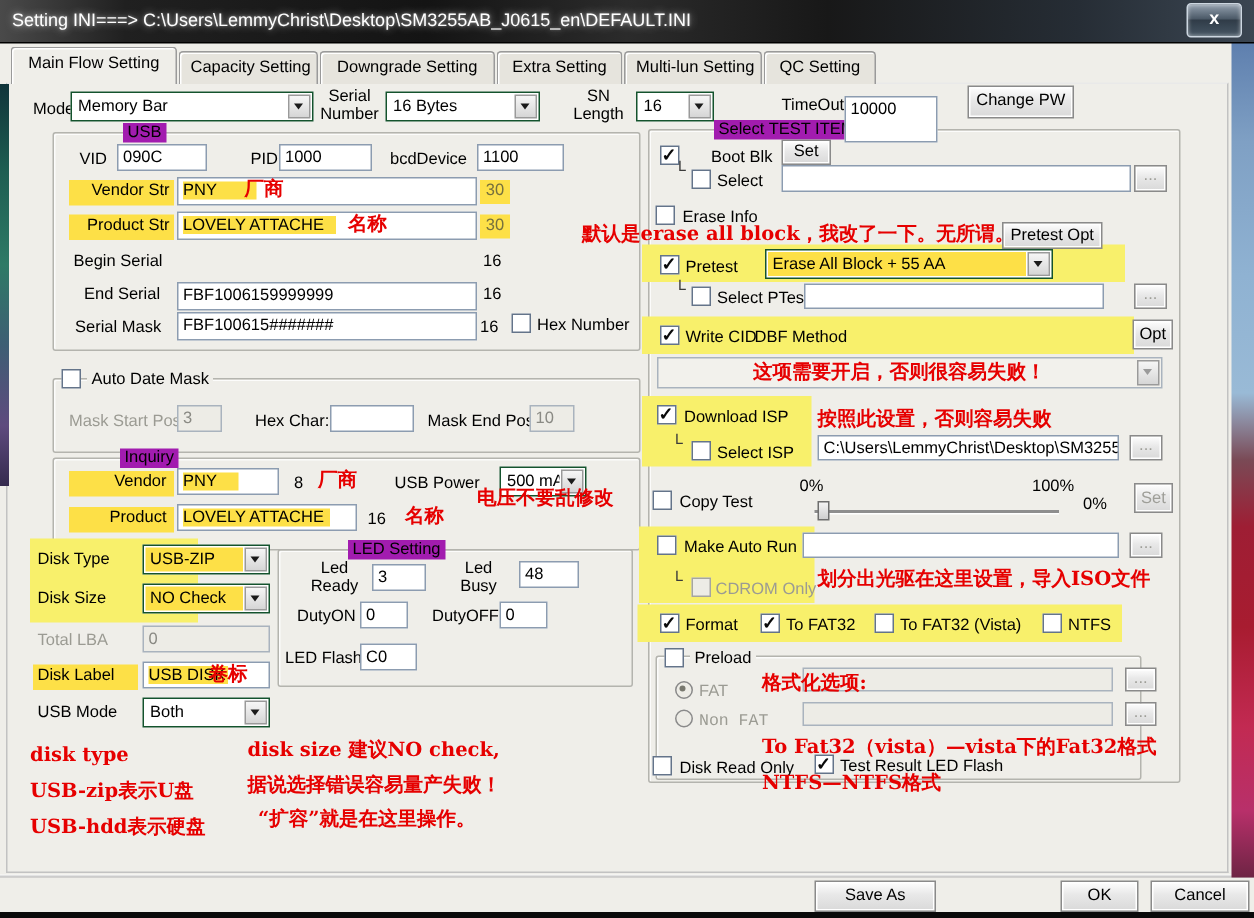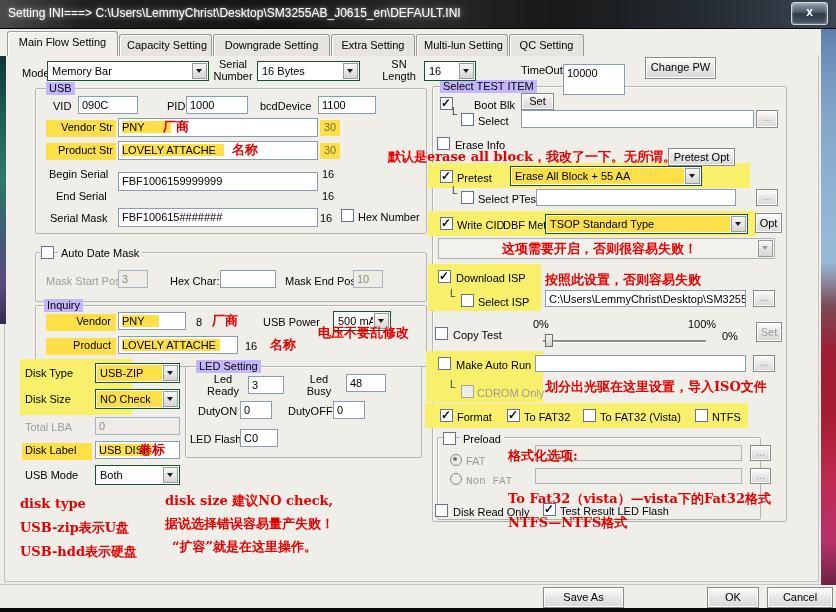--- a/index.html
+++ b/index.html
@@ -53,21 +53,21 @@
        border:1px solid #8A8A8A;box-shadow:inset 0 0 0 1px #FFF;text-align:center;
        box-sizing:border-box;font-size:11px;padding-top:3px;z-index:1;white-space:nowrap;}
   .btn.dis{color:#9E9E98;}
   .cb{position:absolute;width:13px;height:13px;background:#FFF;border:1px solid #64748A;box-sizing:border-box;z-index:1;}
   .cb.on::after{content:"✓";position:absolute;left:0;top:-2px;font-size:12px;font-weight:bold;color:#0A0A0A;}
   .cb.dis{background:#EDECE6;border-color:#A5A5A0;}
   .rb{position:absolute;width:12px;height:12px;border-radius:50%;background:#EDECE6;border:1px solid #8A8A8A;box-sizing:border-box;z-index:1;}
   .rb.on::after{content:"";position:absolute;left:2px;top:2px;width:4px;height:4px;border-radius:50%;background:#78786E;}
   .grp{position:absolute;border:1px solid #B4B4AE;border-radius:2px;
        box-shadow:inset 1px 1px 0 rgba(255,255,255,.8);z-index:0;}
-  .leg{position:absolute;top:-7px;background:#c4b5fd;padding:0 3px;line-height:13px;white-space:nowrap;}
+  .leg{position:absolute;top:-7px;background:#a21caf;padding:0 3px;line-height:13px;white-space:nowrap;margin-left:36px;}
   .tree{position:absolute;font-size:10px;color:#3A3A3A;z-index:1;line-height:10px;}
   .sl-track{position:absolute;height:2px;background:#8E8E8E;box-shadow:0 1px 0 #FFF;z-index:1;}
   .sl-thumb{position:absolute;width:8px;height:13px;background:linear-gradient(#F4F4F4,#CFCFCF);border:1px solid #6E6E6E;box-sizing:border-box;z-index:2;}
   .cnt{color:#77713E;}
 </style>
 </head>
 <body>
 
 <div class="stage">
 
@@ -124,21 +124,21 @@
 
   <div class="lbl hl" style="left:46px;top:143px;width:70px;height:17px;text-align:right;padding-right:3px;box-sizing:border-box;">Product Str</div>
   <div class="fld" style="left:118px;top:141px;width:200px;height:19px;"><span class="hl" style="padding-right:8px;">LOVELY ATTACHE</span></div>
   <div class="red" style="left:232px;top:142px;">名称</div>
   <div class="lbl hl cnt" style="left:320px;top:143px;width:20px;height:16px;text-align:center;">30</div>
 
   <div class="lbl" style="left:49px;top:167px;">Begin Serial</div>
   <div class="lbl" style="left:322px;top:167px;">16</div>
 
   <div class="lbl" style="left:56px;top:189px;">End Serial</div>
-  <div class="fld" style="left:118px;top:172px;width:200px;height:19px;">FBF1006159999999</div>
+  <div class="fld" style="left:118px;top:188px;width:200px;height:19px;">FBF1006159999999</div>
   <div class="lbl" style="left:322px;top:189px;">16</div>
 
   <div class="lbl" style="left:50px;top:211px;">Serial Mask</div>
   <div class="fld" style="left:118px;top:208px;width:200px;height:19px;">FBF100615#######</div>
   <div class="lbl" style="left:320px;top:211px;">16</div>
   <div class="cb" style="left:341px;top:209px;"></div>
   <div class="lbl" style="left:358px;top:210px;">Hex Number</div>
 
   <div class="grp" style="left:35px;top:252px;width:390px;height:48px;"></div>
   <div class="cb" style="left:41px;top:246px;"></div>
@@ -243,24 +243,20 @@
   <div class="tree" style="left:452px;top:186px;">L</div>
   <div class="cb" style="left:461px;top:191px;"></div>
   <div class="lbl" style="left:478px;top:192px;">Select PTest</div>
   <div class="fld" style="left:536px;top:189px;width:200px;height:17px;"></div>
   <div class="btn dis" style="left:756px;top:189px;width:22px;height:17px;padding-top:0;">...</div>
 
   <div class="ybox" style="left:428px;top:211px;width:328px;height:25px;"></div>
   <div class="cb on" style="left:440px;top:217px;"></div>
   <div class="lbl" style="left:457px;top:218px;">Write CID</div>
   <div class="lbl" style="left:503px;top:218px;">DBF Method</div>
-  <div class="combo" style="left:545px;top:214px;width:203px;height:20px;">
-    <span class="cval hl">TSOP Standard Type</span>
-      <span class="carr"></span>
-  </div>
   <div class="btn" style="left:755px;top:213px;width:27px;height:20px;">Opt</div>
   <div class="combo dis" style="left:438px;top:238px;width:337px;height:21px;">
     <span class="cval red" style="position:absolute;left:0;right:17px;text-align:center;font-size:13px;top:2px;">这项需要开启，否则很容易失败！</span>
     <span class="carr"></span>
   </div>
 
   <div class="ybox" style="left:428px;top:264px;width:113px;height:47px;"></div>
   <div class="cb on" style="left:438px;top:270px;"></div>
   <div class="lbl" style="left:456px;top:271px;">Download ISP</div>
   <div class="red" style="left:545px;top:272px;">按照此设置，否则容易失败</div>

